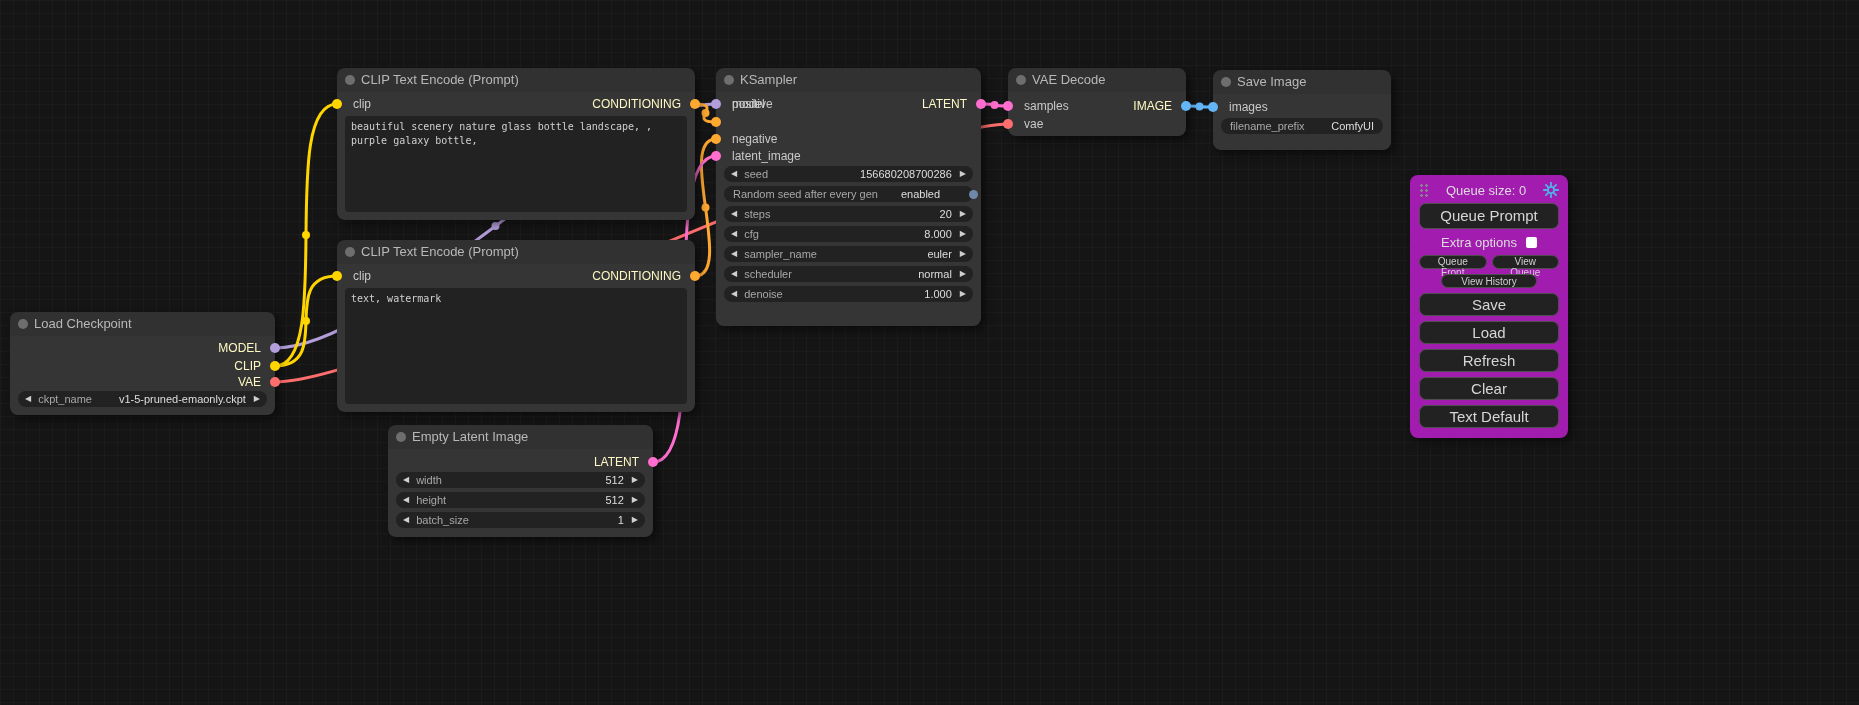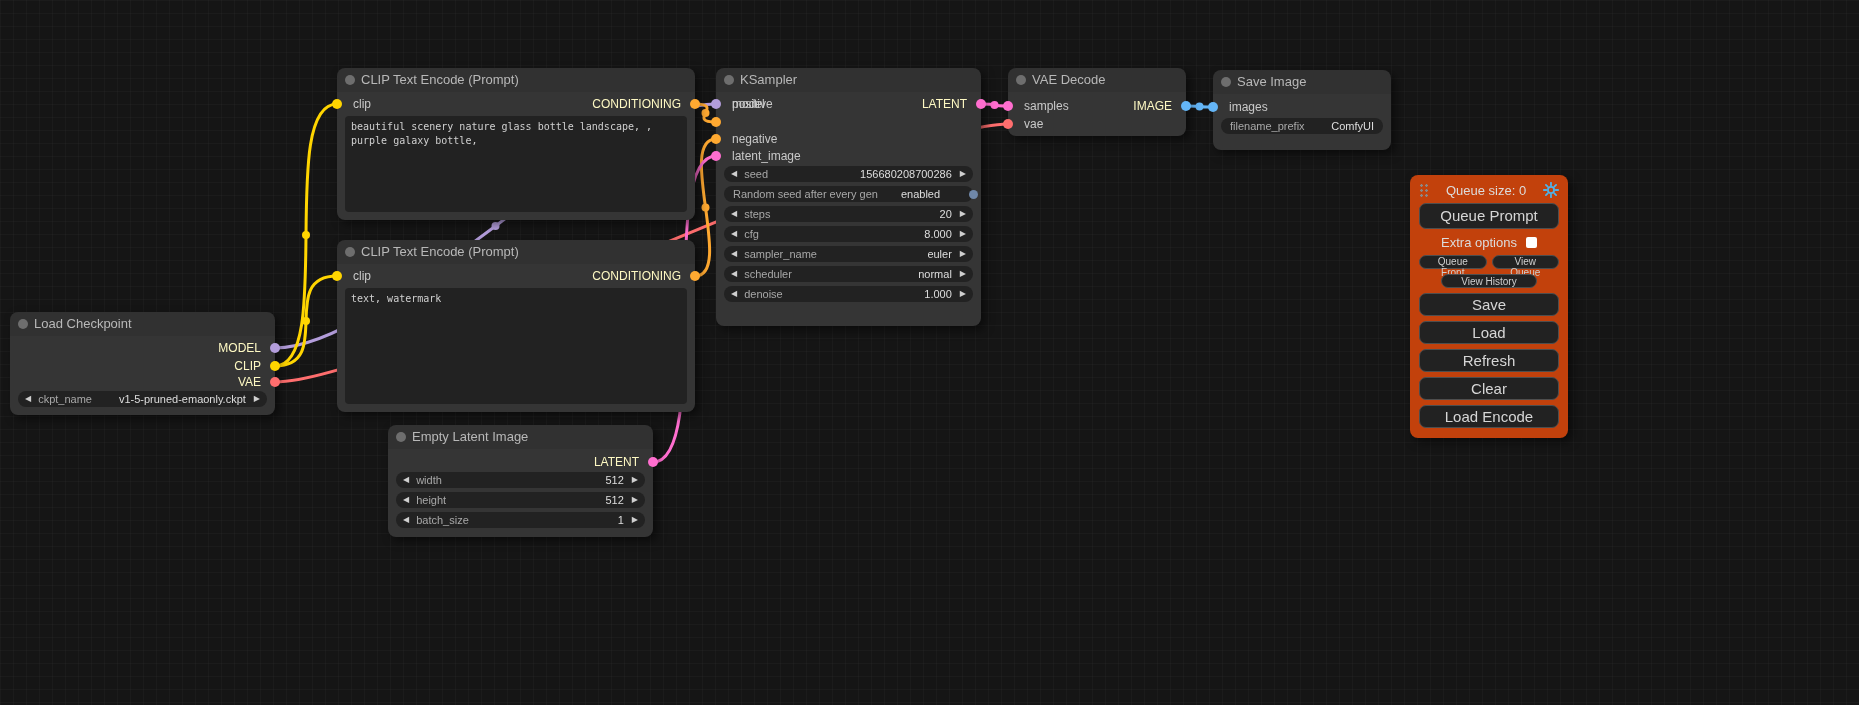--- a/index.html
+++ b/index.html
@@ -62,21 +62,21 @@
 
   .prompt {
     position:absolute; left:8px; right:8px; background:#222;
     border-radius:4px; padding:4px 6px;
     font-family:"DejaVu Sans Mono", monospace; font-size:10px; line-height:1.4;
     color:#d0d0d0; white-space:pre-wrap; word-break:break-word;
   }
 
   .menu {
     position:absolute; left:1410px; top:175px; width:158px; z-index:4;
-    background:#c2410c; border-radius:8px;
+    background:#a21caf; border-radius:8px;
     box-shadow:4px 4px 10px rgba(0,0,0,0.5);
     padding:7px 9px 10px 9px;
     display:flex; flex-direction:column; gap:5px; align-items:center;
   }
   .menu-header { display:flex; align-items:center; width:100%; color:#dcdcdc; font-size:13px; }
   .drag-handle {
     width:10px; height:15px; margin-right:4px;
     background-image:radial-gradient(circle, #8a8a8a 1.1px, transparent 1.5px);
     background-size:5px 5px;
   }
@@ -302,14 +302,14 @@
   </div>
   <div class="small-row">
     <button class="btn-small">Queue Front</button>
     <button class="btn-small">View Queue</button>
   </div>
   <button class="btn-small view-history">View History</button>
   <button class="btn">Save</button>
   <button class="btn">Load</button>
   <button class="btn">Refresh</button>
   <button class="btn">Clear</button>
-  <button class="btn">Load Encode</button>
+  <button class="btn">Text Default</button>
 </div>
 
 </body></html>

